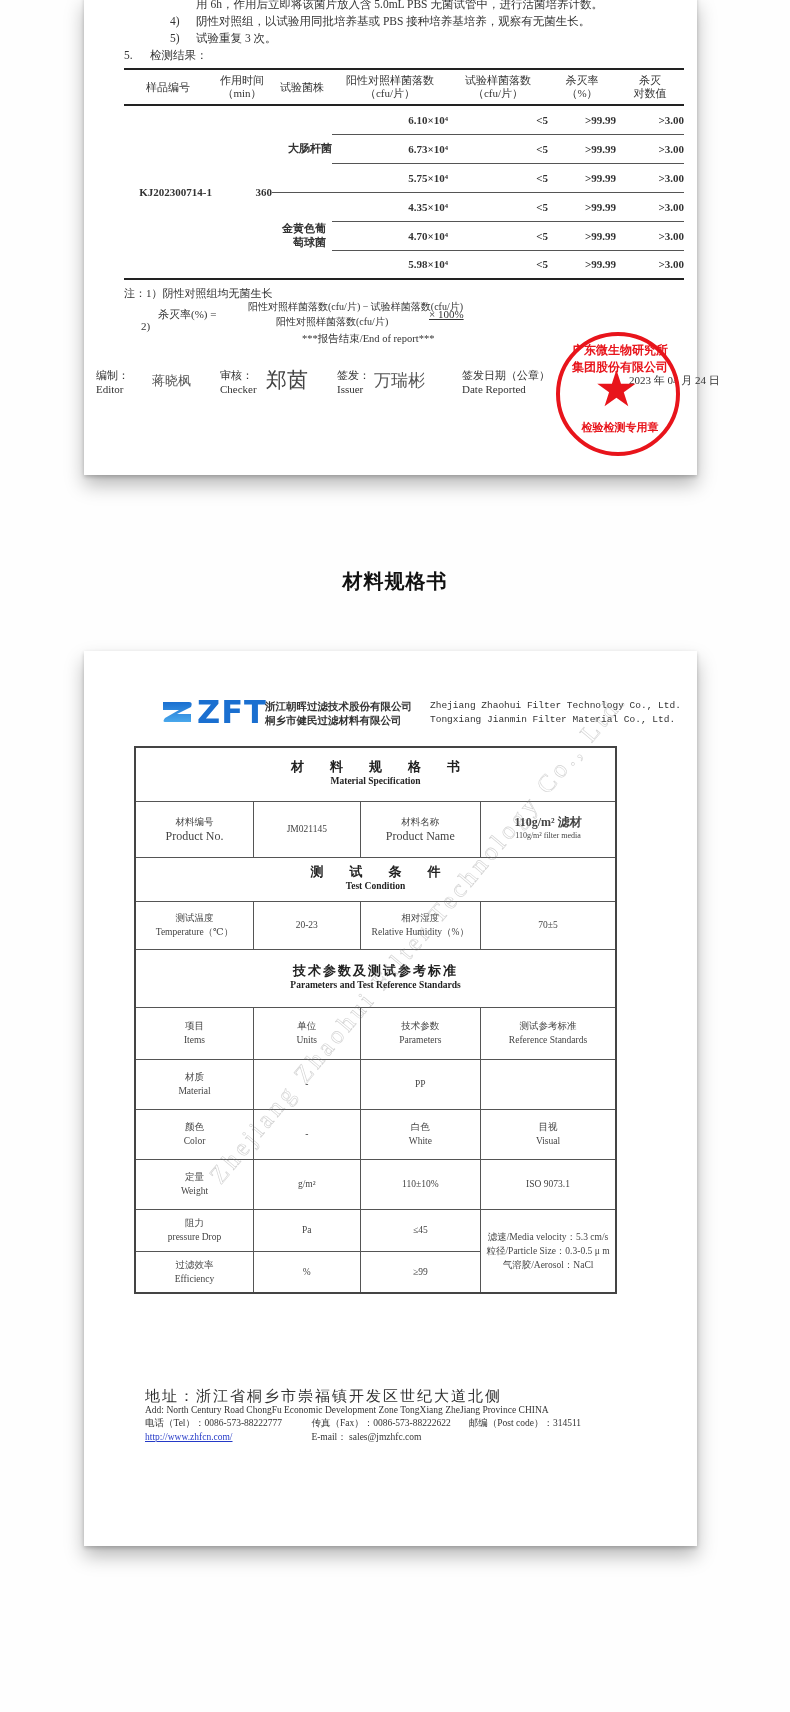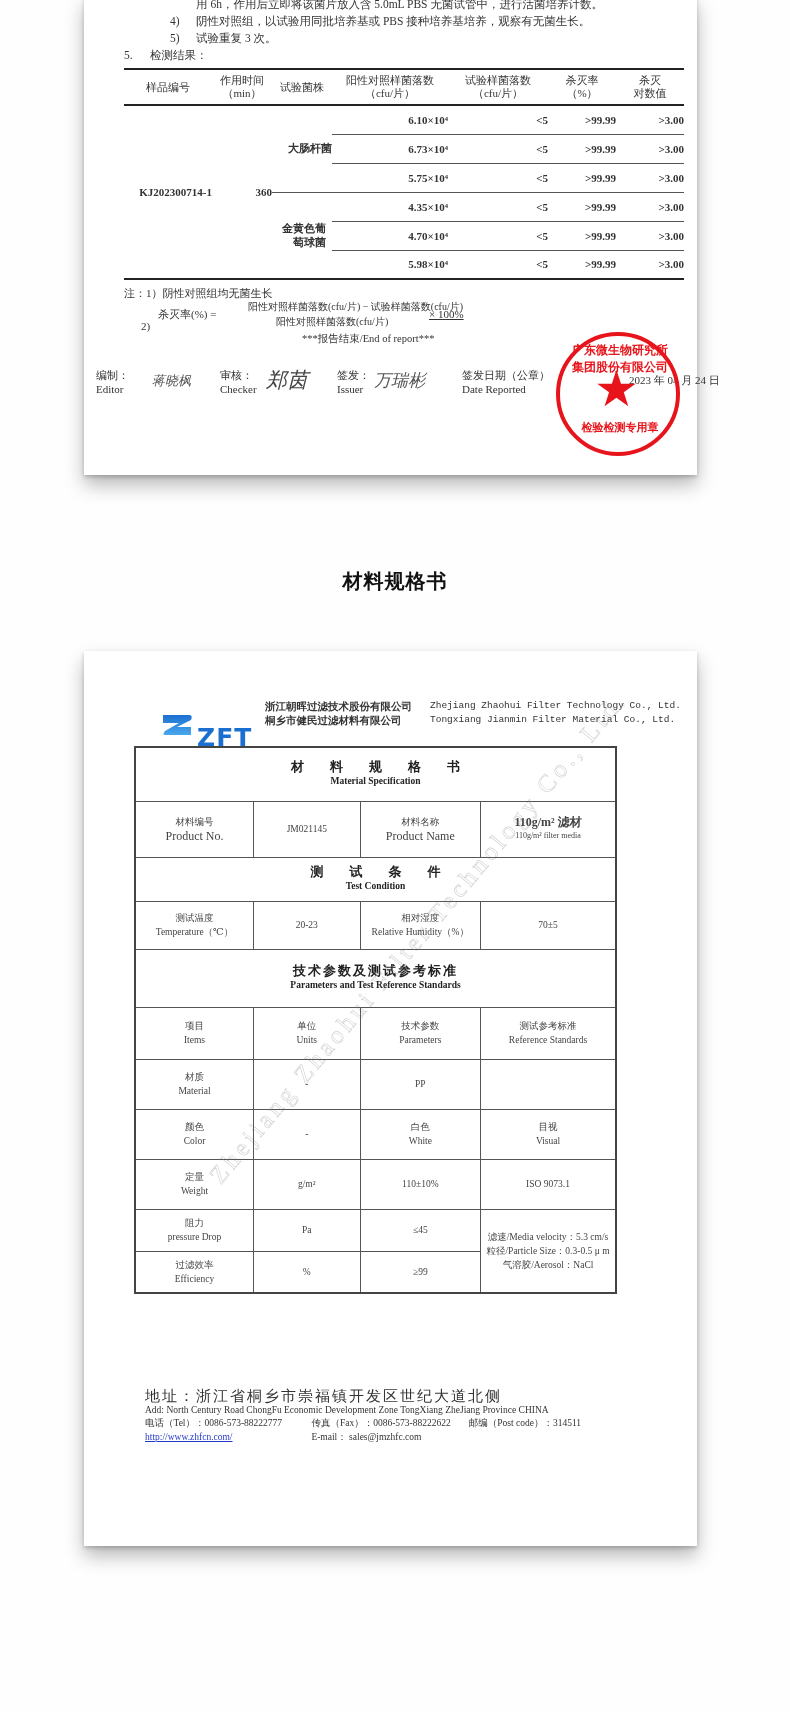--- a/index.html
+++ b/index.html
@@ -30,37 +30,37 @@
   .notes .n1 { position: absolute; left: 0; top: 0; white-space: nowrap; }
   .formula { position: absolute; left: 20px; top: 14px; width: 400px; height: 36px; white-space: nowrap; }
   .formula .lhs { position: absolute; left: 0; top: 7px; }
   .formula .num2 { position: absolute; left: -3px; top: 20px; }
   .formula .numer { position: absolute; left: 104px; top: 0; font-size: 10px; }
   .formula .denom { position: absolute; left: 132px; top: 15px; font-size: 10px; }
   .formula .mult { position: absolute; left: 285px; top: 8px; text-decoration: underline; }
   .notes .end { position: absolute; left: 178px; top: 46px; white-space: nowrap; font-size: 10.5px; }
 
   .sign { position: absolute; top: 372px; font-size: 11px; color: #333; line-height: 14px; }
-  .sign-hand { position: absolute; font-family: "DejaVu Serif", serif; color: #555; font-style: italic; }
+  .sign-hand { position: absolute; font-family: "DejaVu Serif", serif; color: #555; }
   .date-val { position: absolute; left: 545px; top: 377px; font-size: 11px; white-space: nowrap; color:#333; }
 
   .stamp { position: absolute; left: 472px; top: 336px; width: 124px; height: 124px; border-radius: 50%;
            border: 4px solid #e8141b; color: #e8141b; }
   .stamp .star { position: absolute; left: 34px; top: 28px; font-size: 50px; line-height: 50px; font-family: "DejaVu Sans", sans-serif; }
   .stamp .ring { position: absolute; left: 12px; top: 6px; width: 96px; font-size: 12px; font-weight: bold; text-align: center; font-family: "DejaVu Sans", sans-serif; }
   .stamp .bottom { position: absolute; left: 20px; top: 84px; width: 80px; text-align: center; font-size: 11px; font-weight: bold; font-family: "DejaVu Sans", sans-serif; }
 
   
   #section-title { position: absolute; left: 0; width: 790px; top: 568px; text-align: center; font-family: "DejaVu Sans", sans-serif;
                    font-size: 20px; font-weight: bold; color: #111; letter-spacing: 1px; }
 
   
   .logo { position: absolute; left: 79px; top: 48px; display: flex; align-items: center; }
   .logo-mark { width: 30px; height: 22px; margin-right: 4px; }
-  .logo-text { font-family: "DejaVu Sans", sans-serif; font-weight: bold; font-size: 25px; color: #1a6fd0; letter-spacing: 1px; line-height: 26px; margin-top: 26px; }
+  .logo-text { font-family: "DejaVu Sans", sans-serif; font-weight: bold; font-size: 32px; color: #1a6fd0; letter-spacing: 1px; line-height: 26px; }
   .co-cn { position: absolute; left: 181px; top: 48px; font-size: 10.5px; font-weight: bold; line-height: 14px; color: #333; font-family: "DejaVu Serif", serif; }
   .co-en { position: absolute; left: 346px; top: 48px; font-size: 9.5px; line-height: 14px; color: #333; font-family: "Liberation Mono", monospace; }
 
   .spec { position: absolute; left: 50px; top: 95px; width: 483px; border: 2px solid #444; border-collapse: collapse; color: #444; }
   .spec td { border: 1px solid #555; text-align: center; vertical-align: middle; font-size: 9.5px; line-height: 14px; }
   .spec .hdr-cn { font-family: "DejaVu Serif", serif; font-weight: bold; font-size: 13px; letter-spacing: 26px; color:#222; padding-left: 26px; }
   .spec .hdr-cn2 { font-family: "DejaVu Serif", serif; font-weight: bold; font-size: 13px; letter-spacing: 2px; color:#222; }
   .spec .hdr-en { font-weight: bold; font-size: 9.5px; color:#222; }
   .spec .sm { font-size: 8px; }
   .spec .big { font-size: 12px; }

